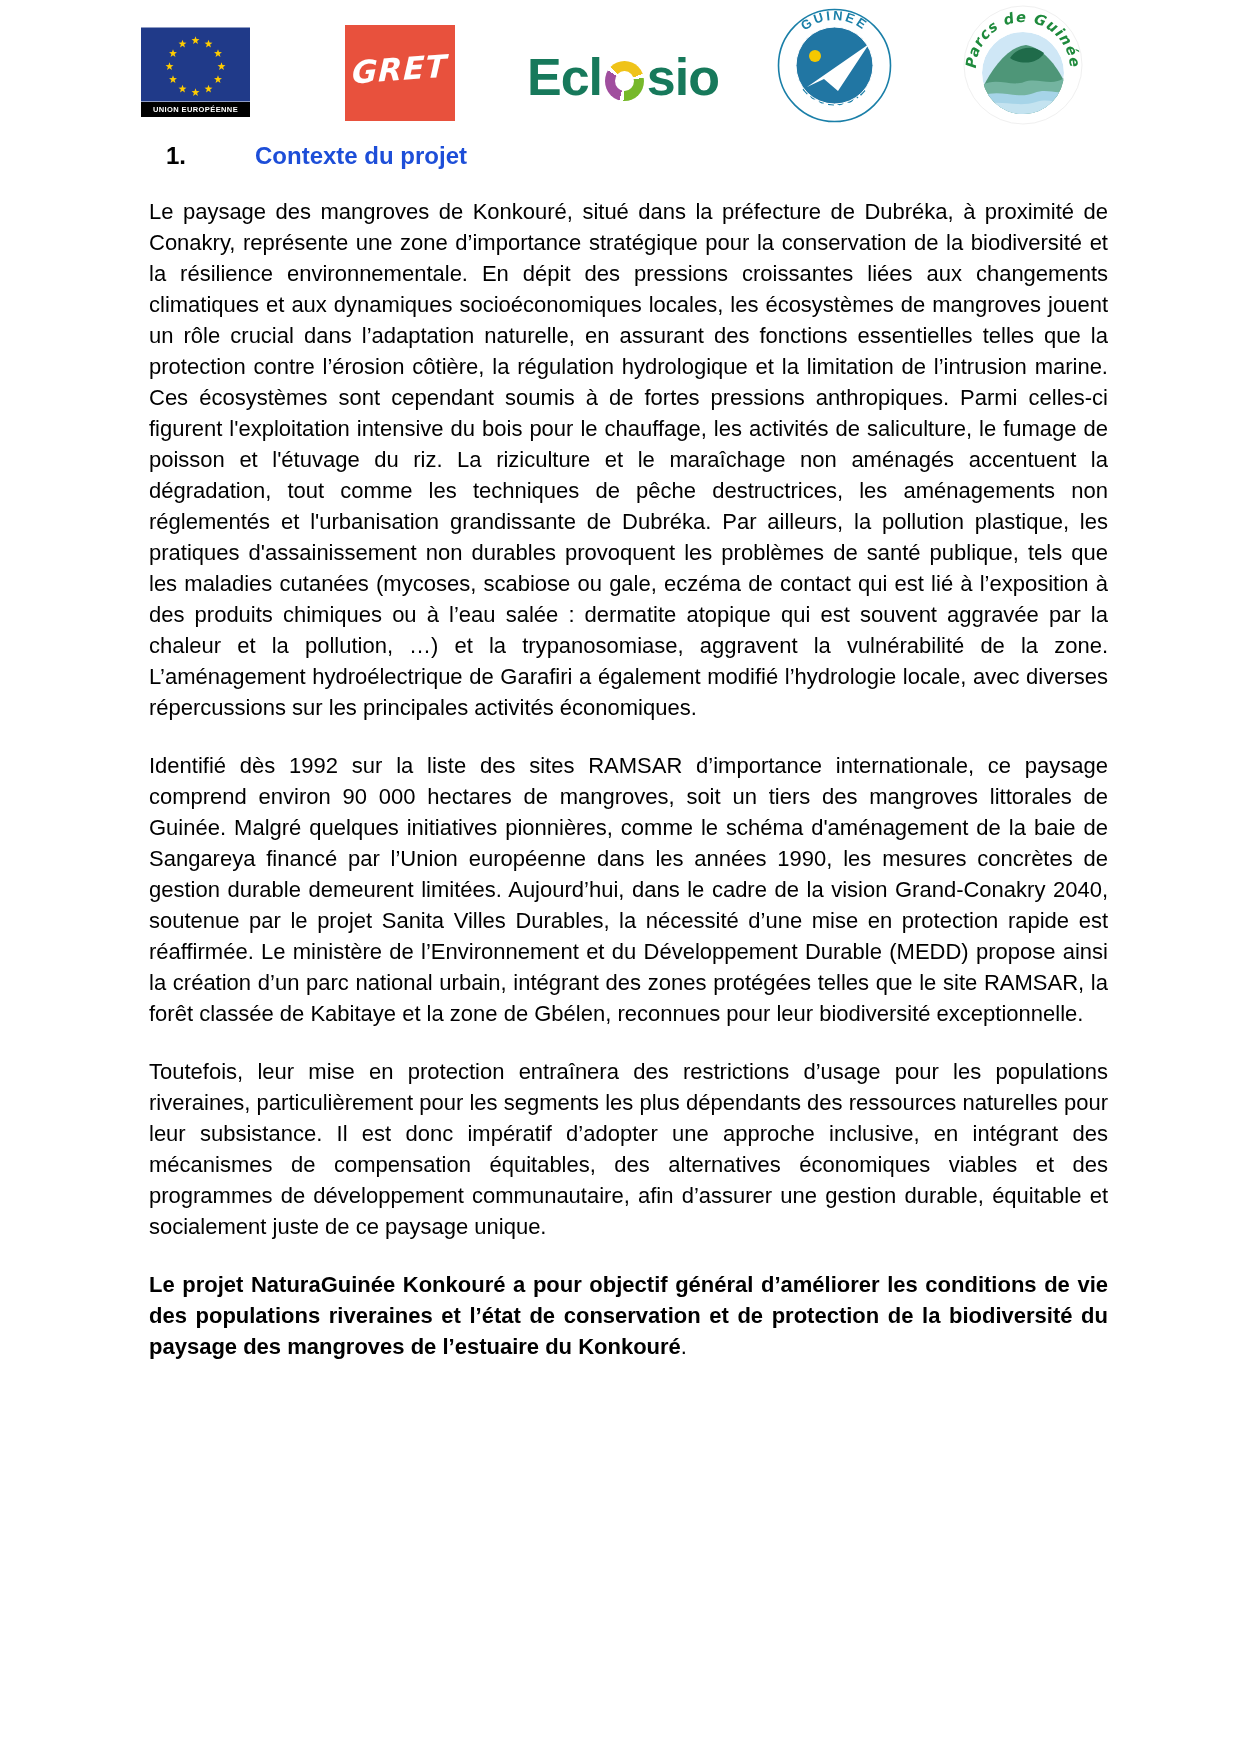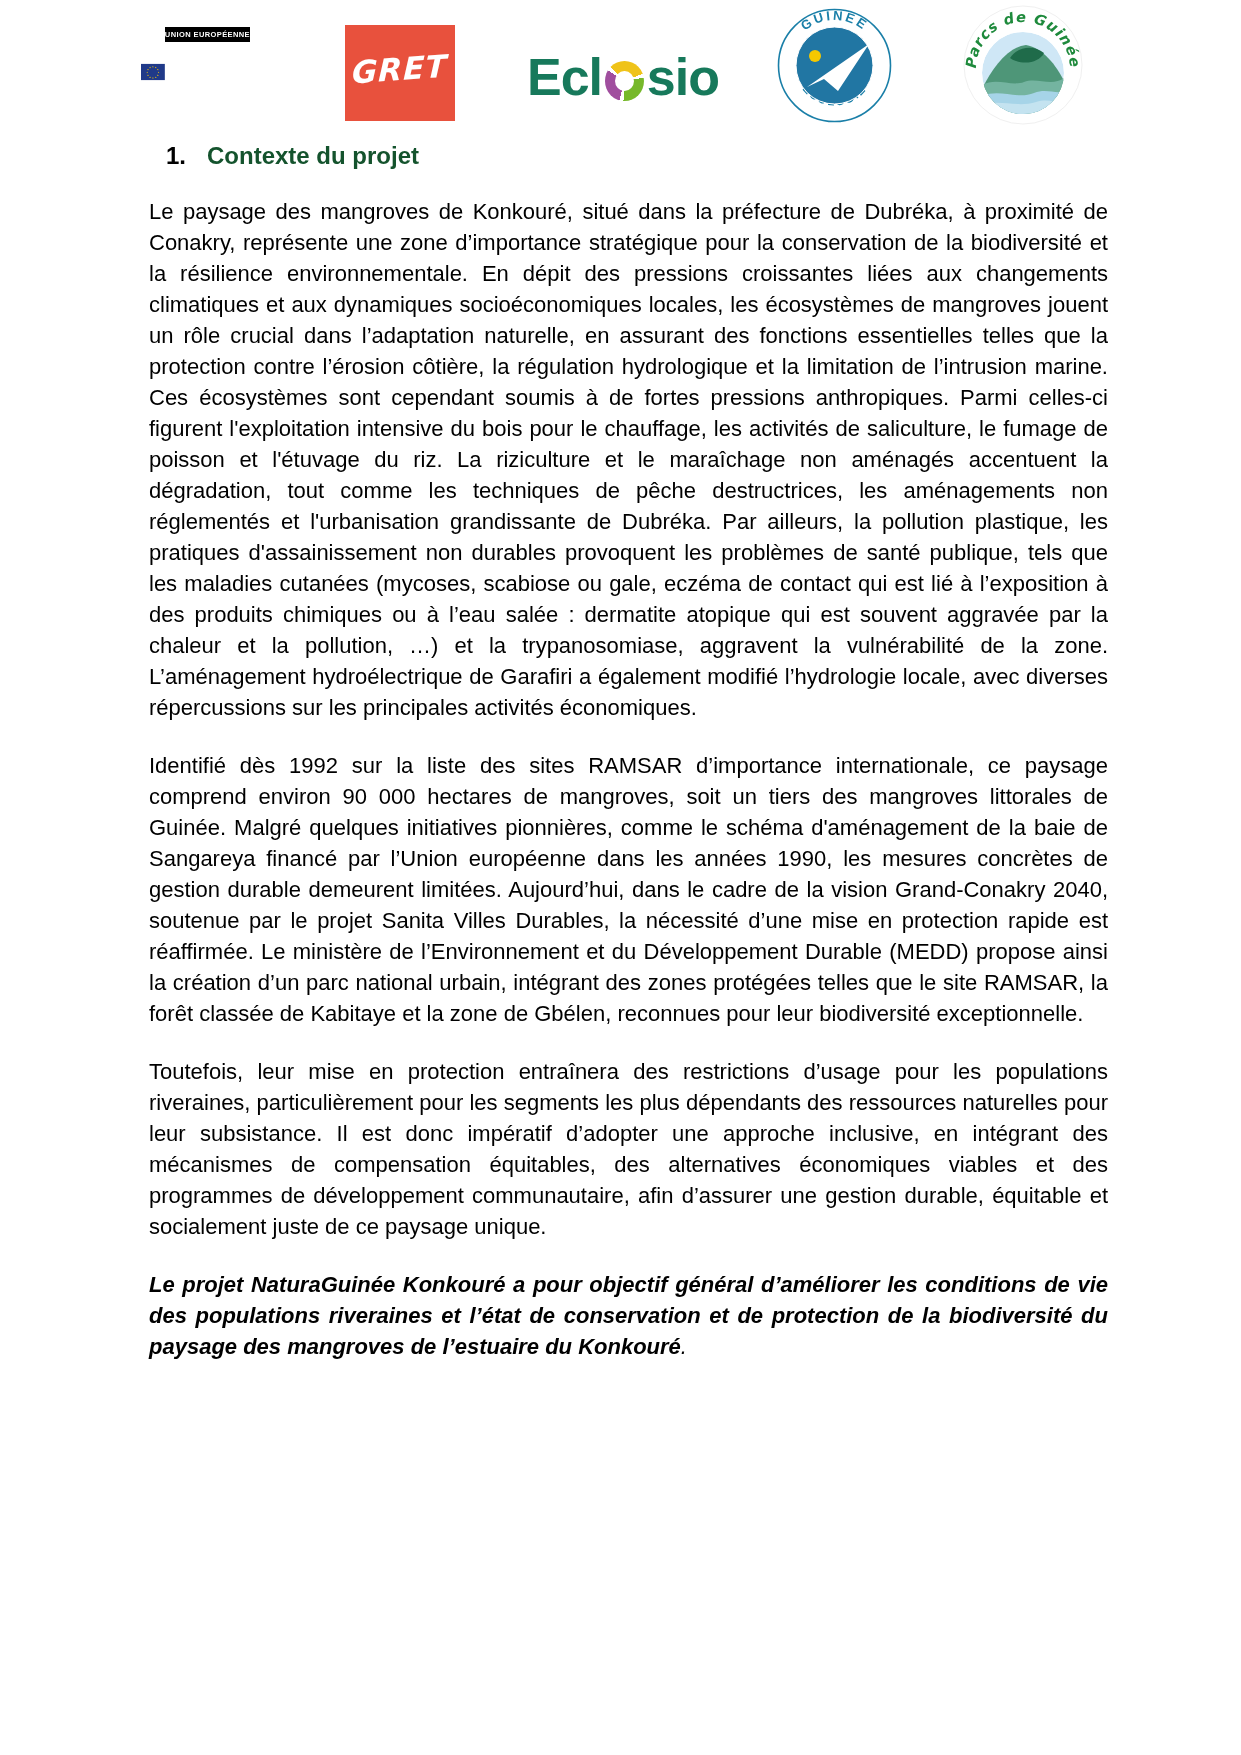--- a/index.html
+++ b/index.html
@@ -7,21 +7,21 @@
     position:relative;
     width:1241px;height:1755px;
     background:#ffffff;
     font-family:"Liberation Sans","DejaVu Sans",sans-serif;
     color:#000;
     overflow:hidden;
     margin:0 auto;
   }
   
   .logo{position:absolute;}
-  .logo-eu{left:141px;top:27px;width:109px;height:90px;display:flex;flex-direction:row;}
+  .logo-eu{left:141px;top:27px;width:109px;height:90px;display:flex;flex-direction:column;}
   .logo-eu .flag{flex:1;}
   .logo-eu .eu-caption{
     height:15px;background:#000;color:#fff;
     font-size:7.5px;letter-spacing:.4px;font-weight:bold;
     display:flex;align-items:center;justify-content:center;white-space:nowrap;overflow:hidden;
   }
   .logo-gret{
     left:345px;top:25px;width:110px;height:96px;background:#E8513D;
     display:flex;align-items:flex-start;justify-content:center;
   }
@@ -52,27 +52,27 @@
   .logo-ge{left:777px;top:8px;width:115px;height:115px;}
   .logo-parcs{left:963px;top:5px;width:120px;height:120px;}
   
   .content{position:absolute;left:133px;top:142px;width:975px;}
   h1.doc-heading{
     display:flex;align-items:baseline;gap:21px;
     margin:0 0 26px 33px;
     font-size:24px;font-weight:bold;line-height:28px;
   }
   .heading-number{color:#000;}
-  .heading-title{color:#14532d;}
+  .heading-title{color:#1d4ed8;margin-left:48px;}
   .content p{
     margin:0 0 27px 16px;
     font-size:22px;line-height:31px;
     text-align:justify;
   }
-  .content p:last-child{margin-bottom:0;font-style:italic;}
+  .content p:last-child{margin-bottom:0;}
   p.bold-para{font-weight:bold;}
   p.bold-para .normal{font-weight:normal;}
 </style>
 </head>
 <body>
 
 <div class="page">
 
   <div class="logo logo-eu">
     <svg class="flag" viewBox="0 0 109 74">

